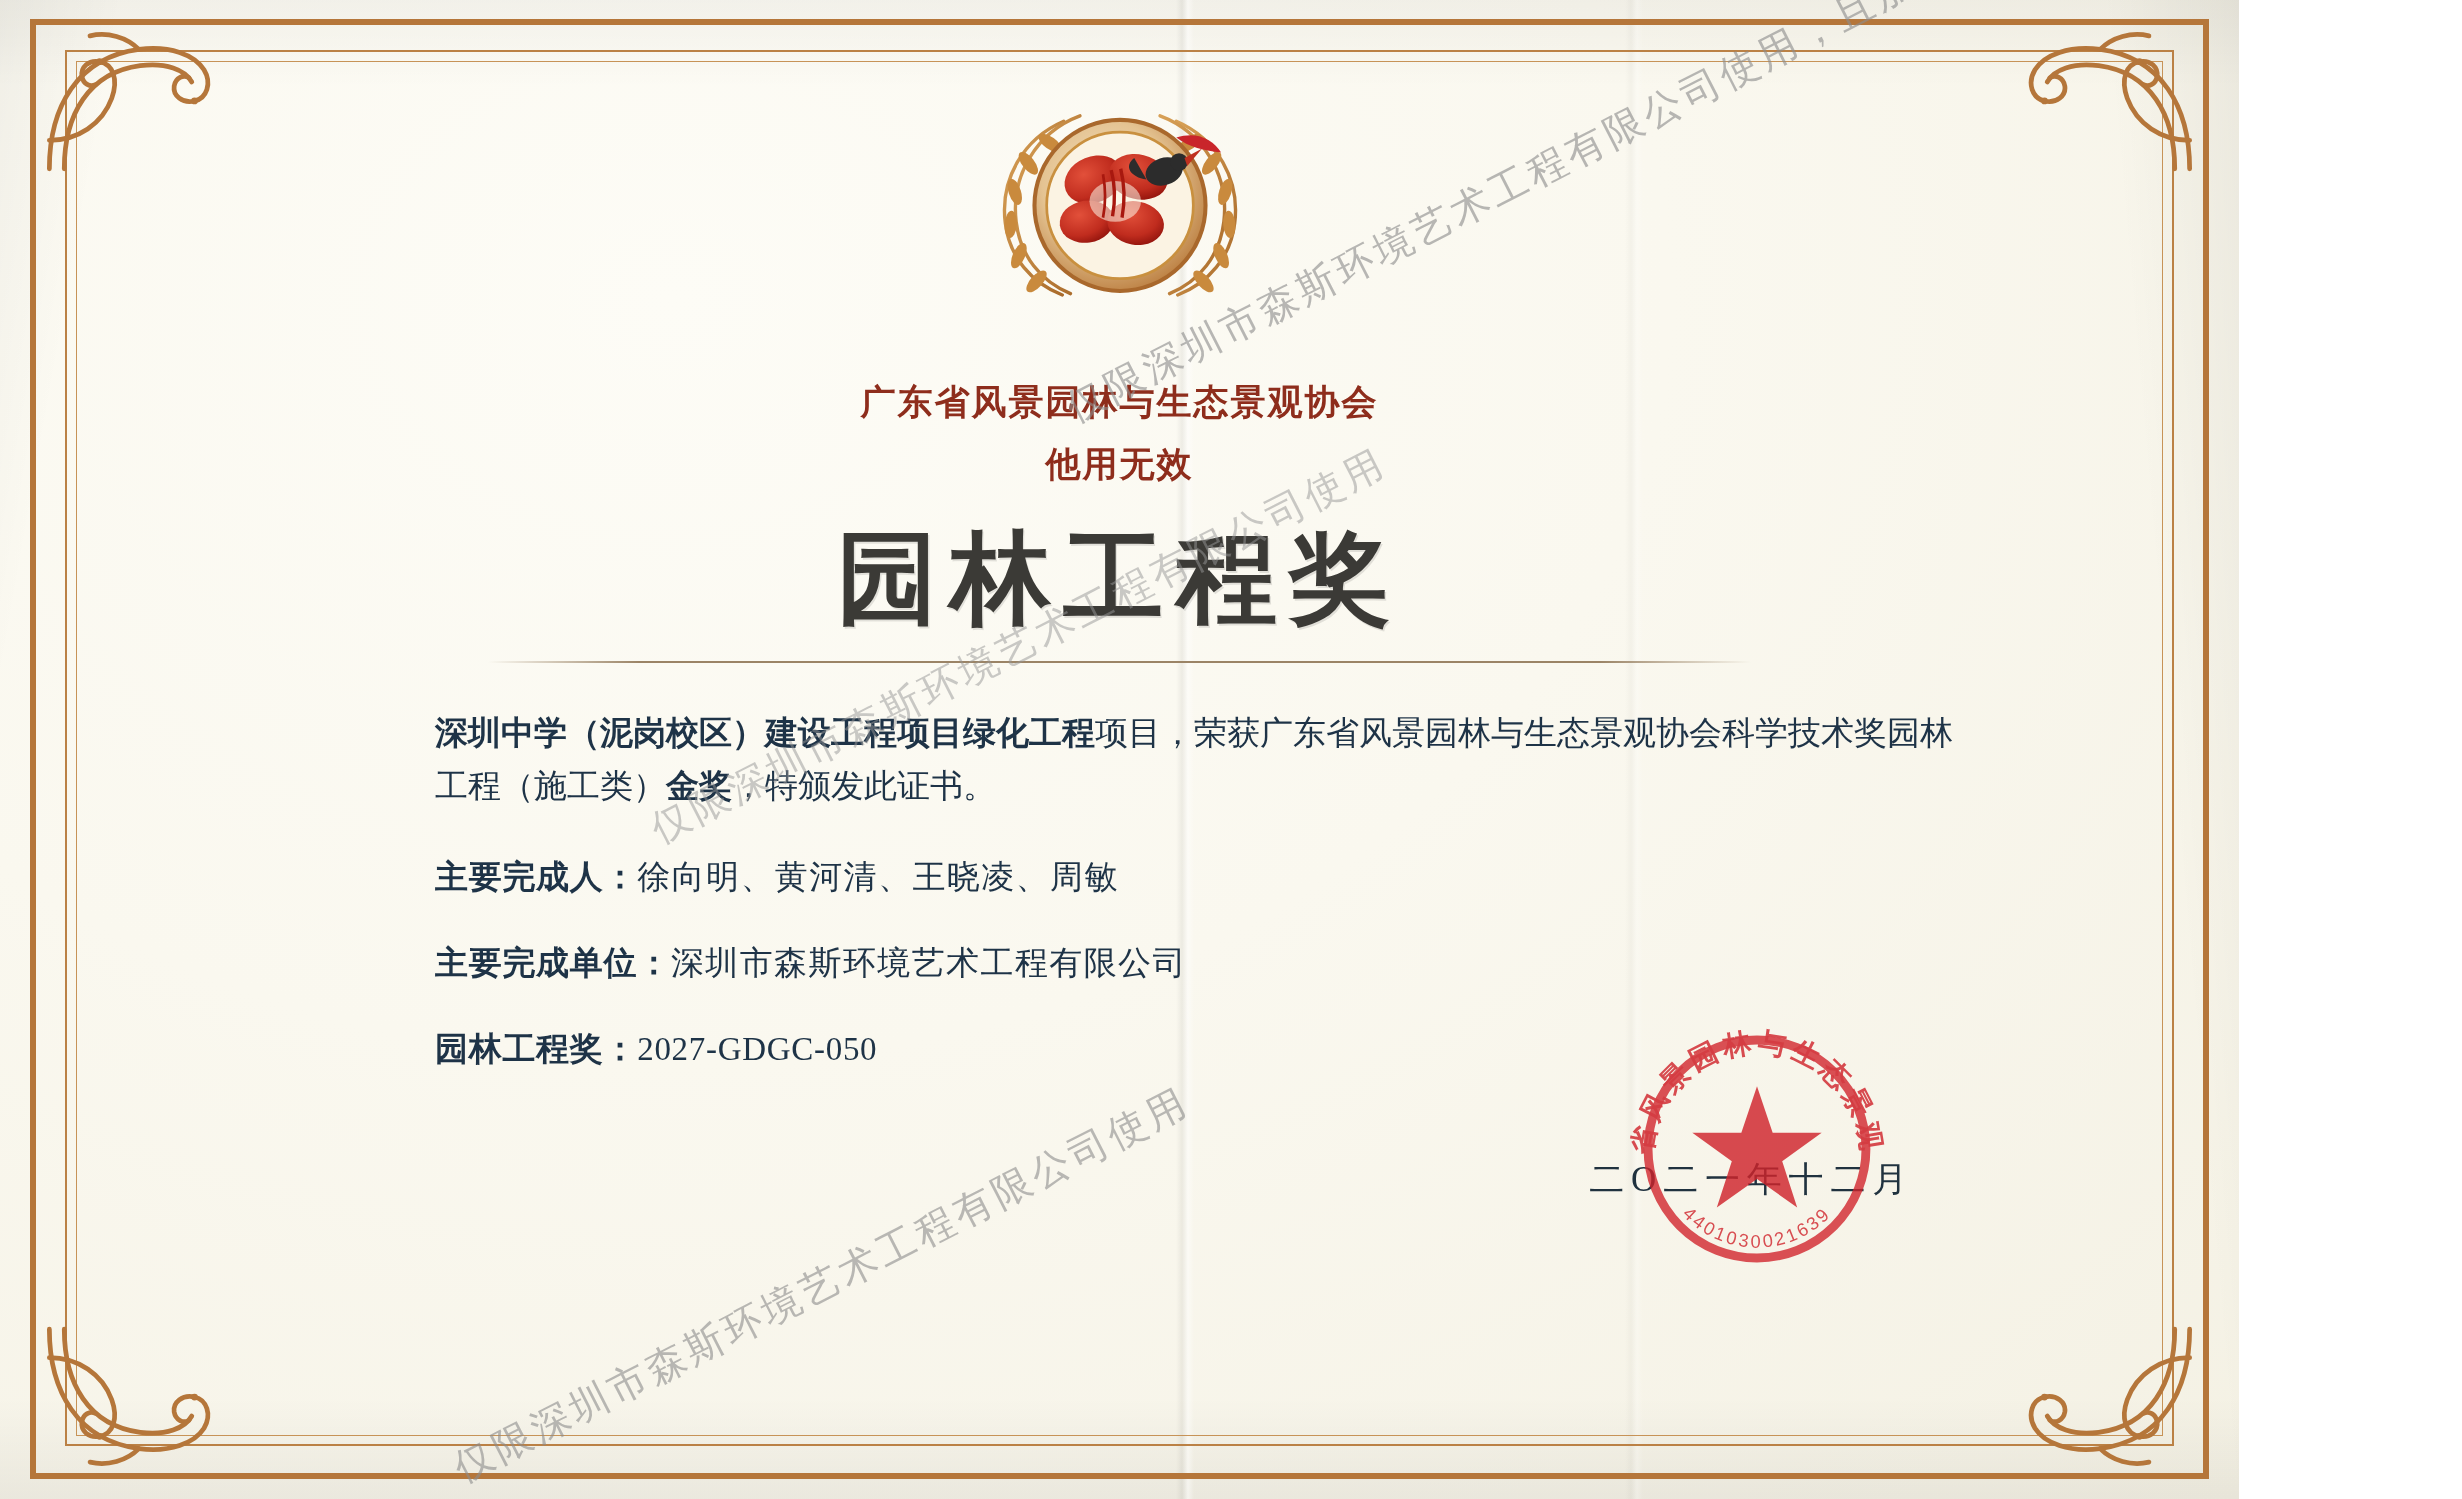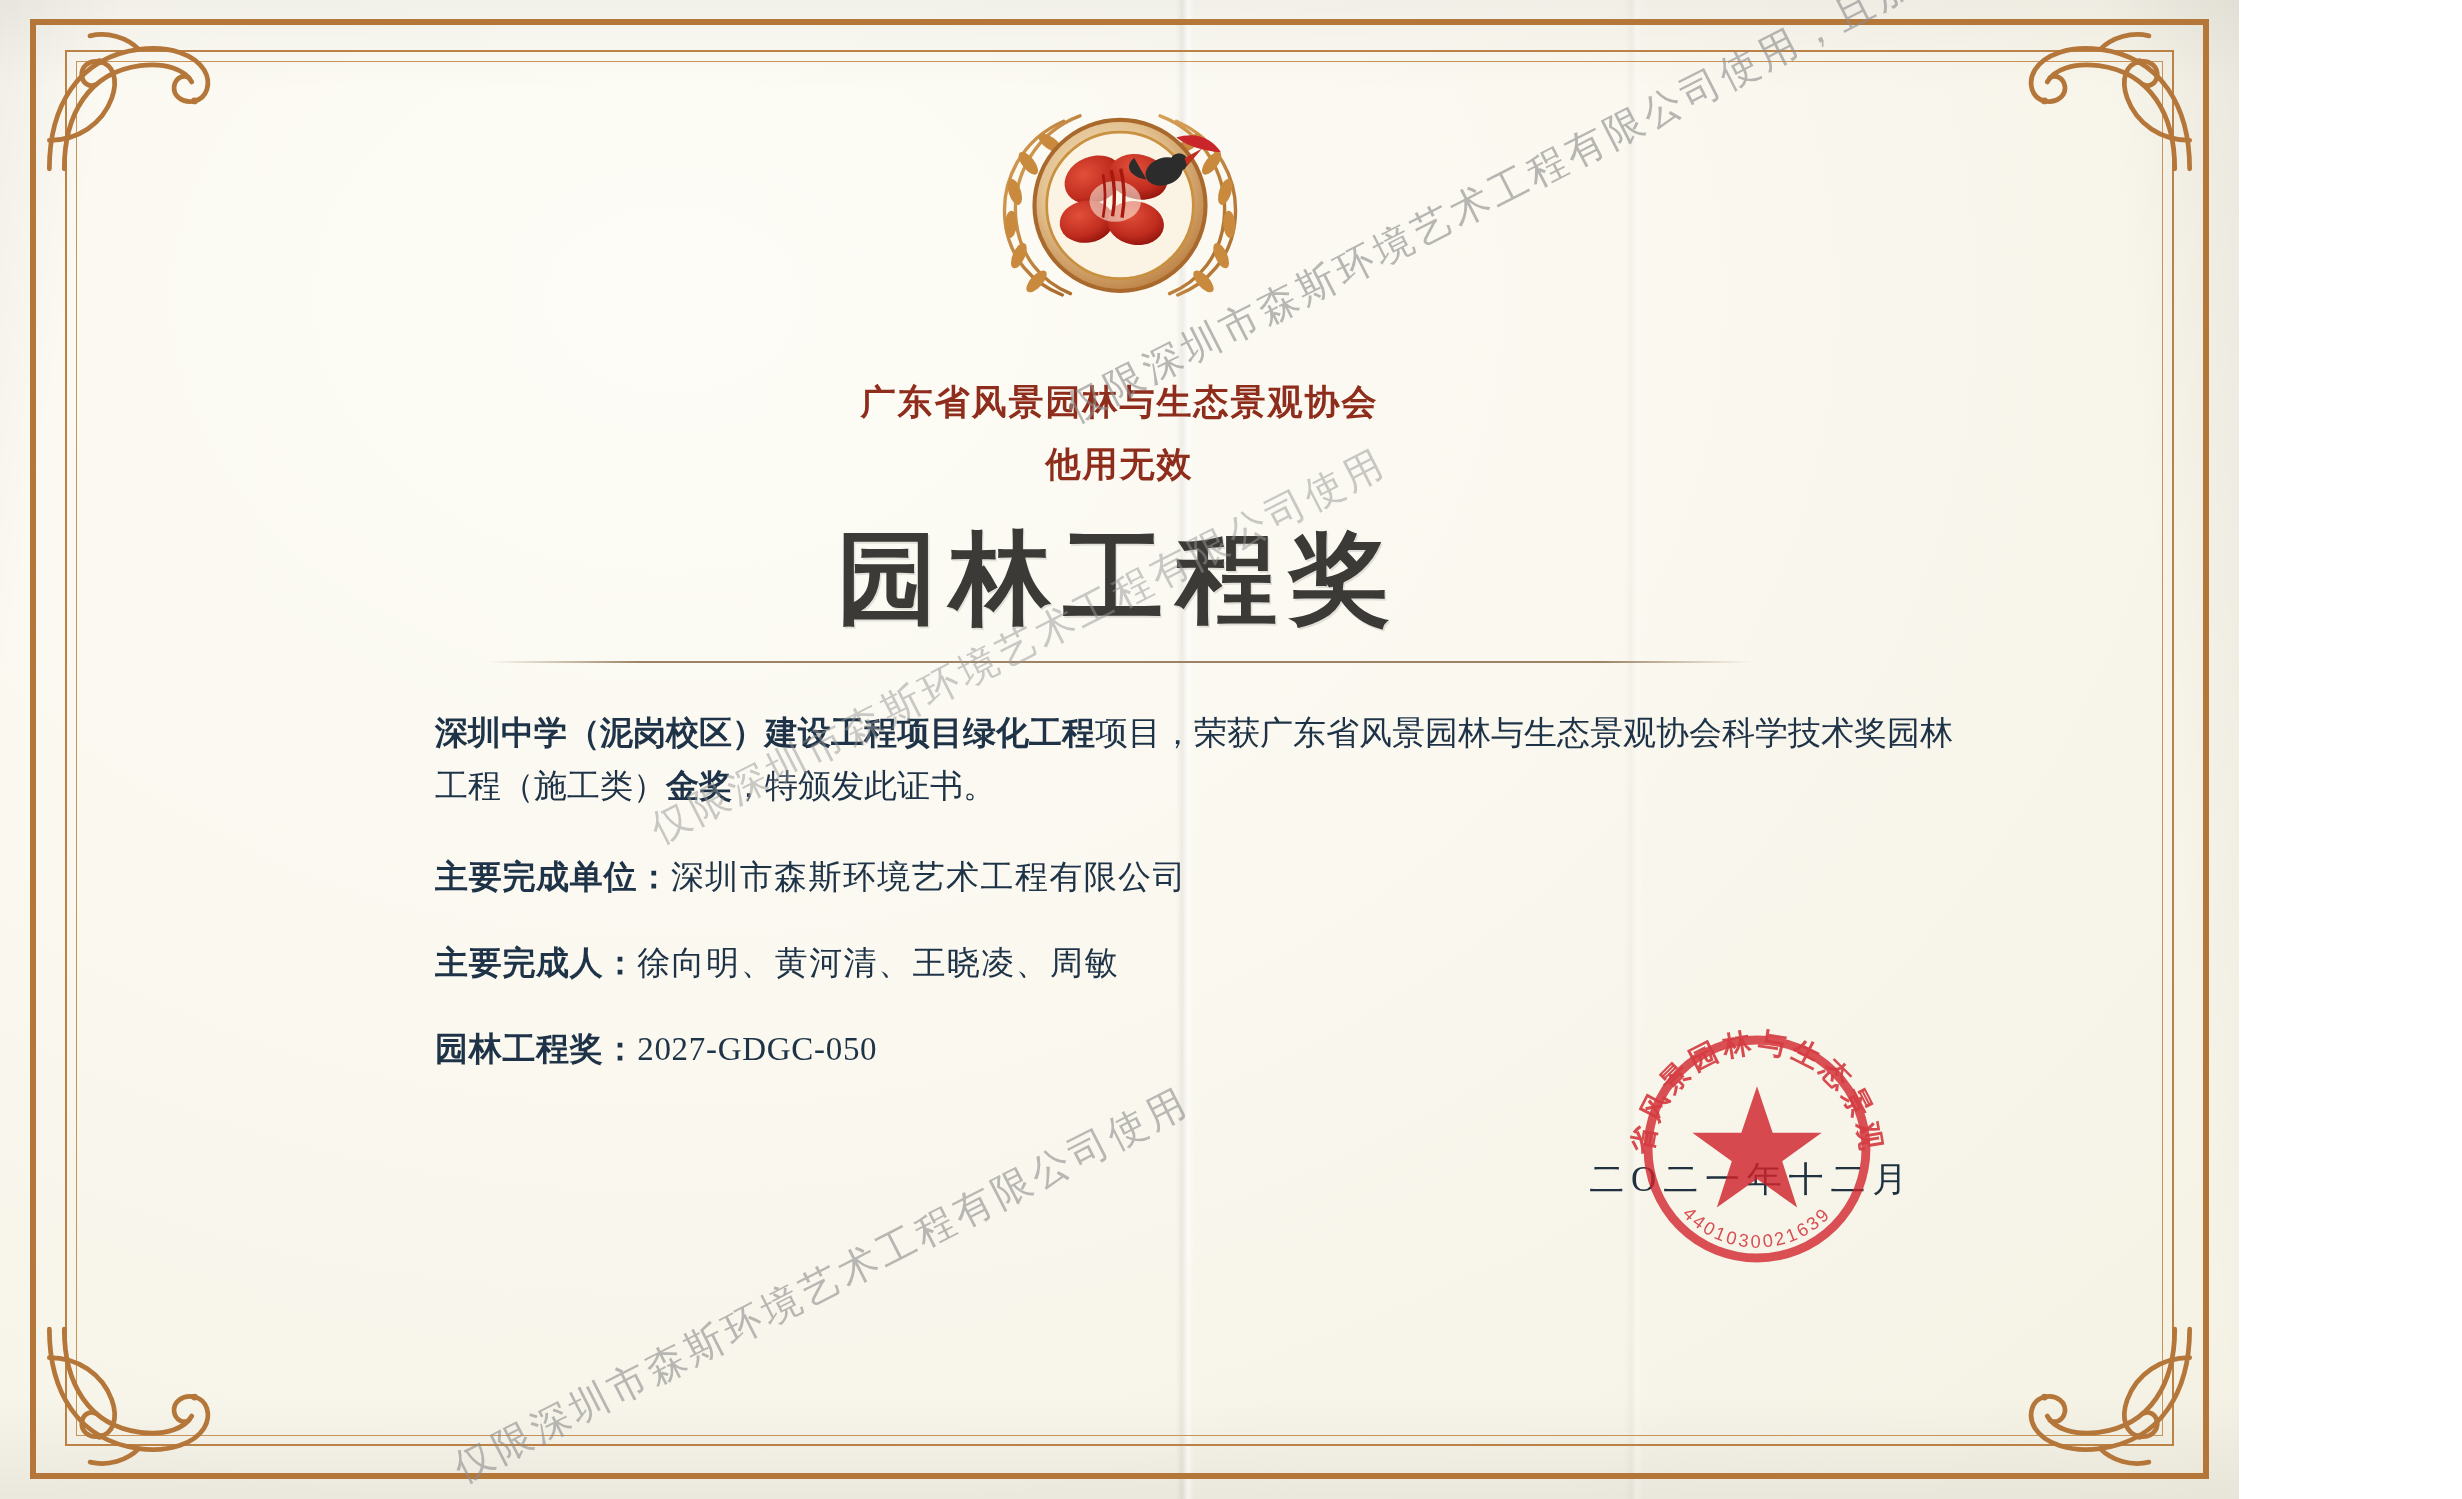--- a/index.html
+++ b/index.html
@@ -348,25 +348,25 @@
 
   <div class="award-title">园林工程奖</div>
   <div class="rule"></div>
 
   <div class="body">
     <div class="para">
       <span class="b">深圳中学（泥岗校区）建设工程项目绿化工程</span><span>项目，荣获广东省风景园林与生态景观协会科学技术奖园林工程（施工类）</span><span class="b">金奖</span><span>，特颁发此证书。</span>
     </div>
 
     <div class="field">
+      <span class="label">主要完成人：</span><span class="value">徐向明、黄河清、王晓凌、周敏</span>
+    </div>
+
+    <div class="field">
       <span class="label">主要完成单位：</span><span class="value">深圳市森斯环境艺术工程有限公司</span>
-    </div>
-
-    <div class="field">
-      <span class="label">主要完成人：</span><span class="value">徐向明、黄河清、王晓凌、周敏</span>
     </div>
 
     <div class="field cert">
       <span class="label">园林工程奖：</span><span class="value">2027-GDGC-050</span>
     </div>
   </div>
 
   <div class="date">二O二一年十二月</div>
 
   <div class="seal">

